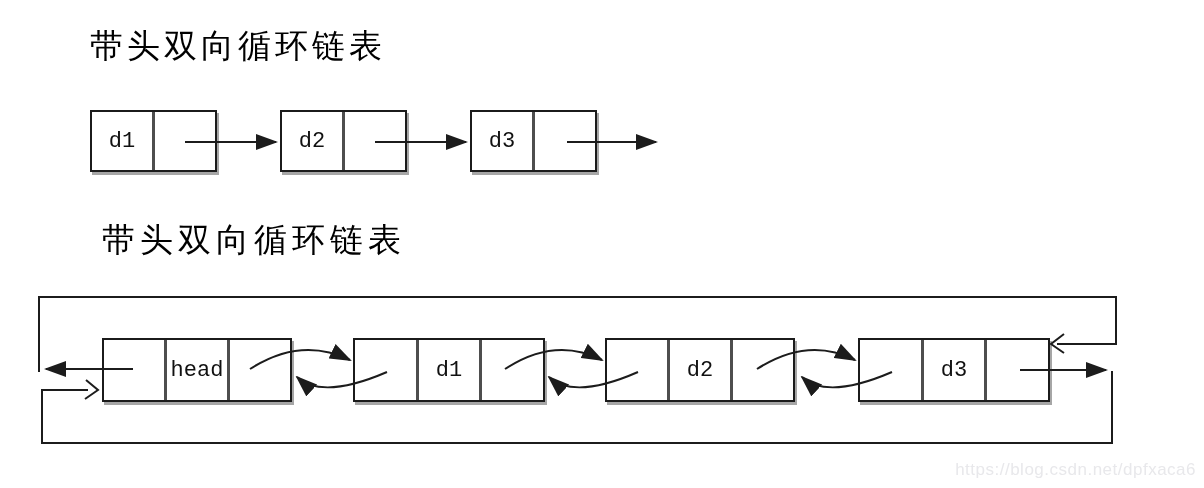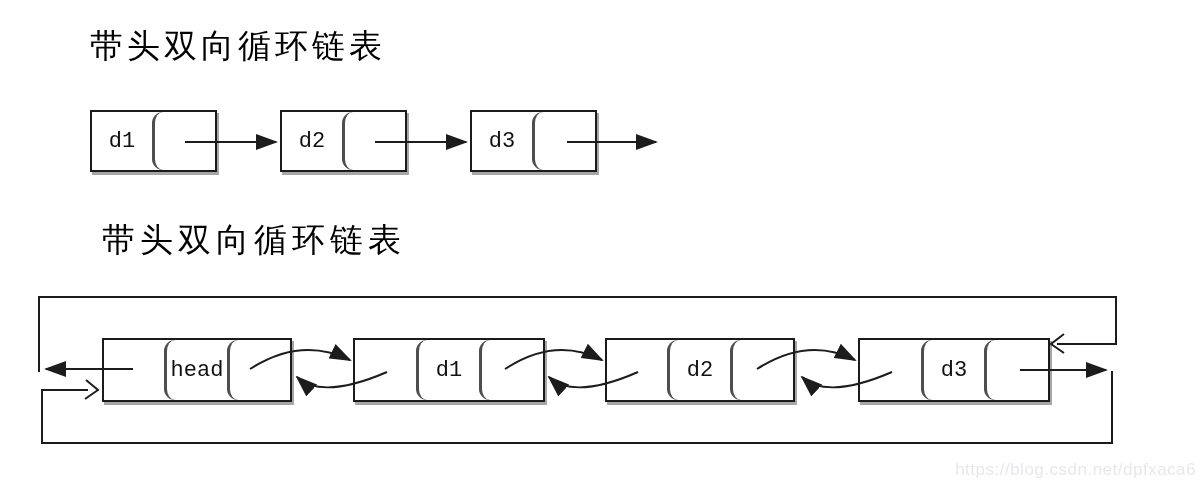--- a/index.html
+++ b/index.html
@@ -29,21 +29,21 @@
     border: 2px solid #1b1b1b;
     box-shadow: 2px 3px 0 #a6a6a6;
     z-index: 1;
   }
   .cell {
     flex: 1;
     display: flex;
     align-items: center;
     justify-content: center;
   }
-  .cell + .cell { border-left: 3px solid #4e4e4e; border-radius: 11px; }
+  .cell + .cell { border-left: 3px solid #4e4e4e; }
   .node-label {
     font-family: "Liberation Mono", "DejaVu Sans Mono", monospace;
     font-size: 22px;
     color: #111111;
     white-space: nowrap;
   }
   
   .r1 { top: 110px; width: 127px; height: 62px; }
   .r1-d1 { left: 90px; }
   .r1-d2 { left: 280px; }

